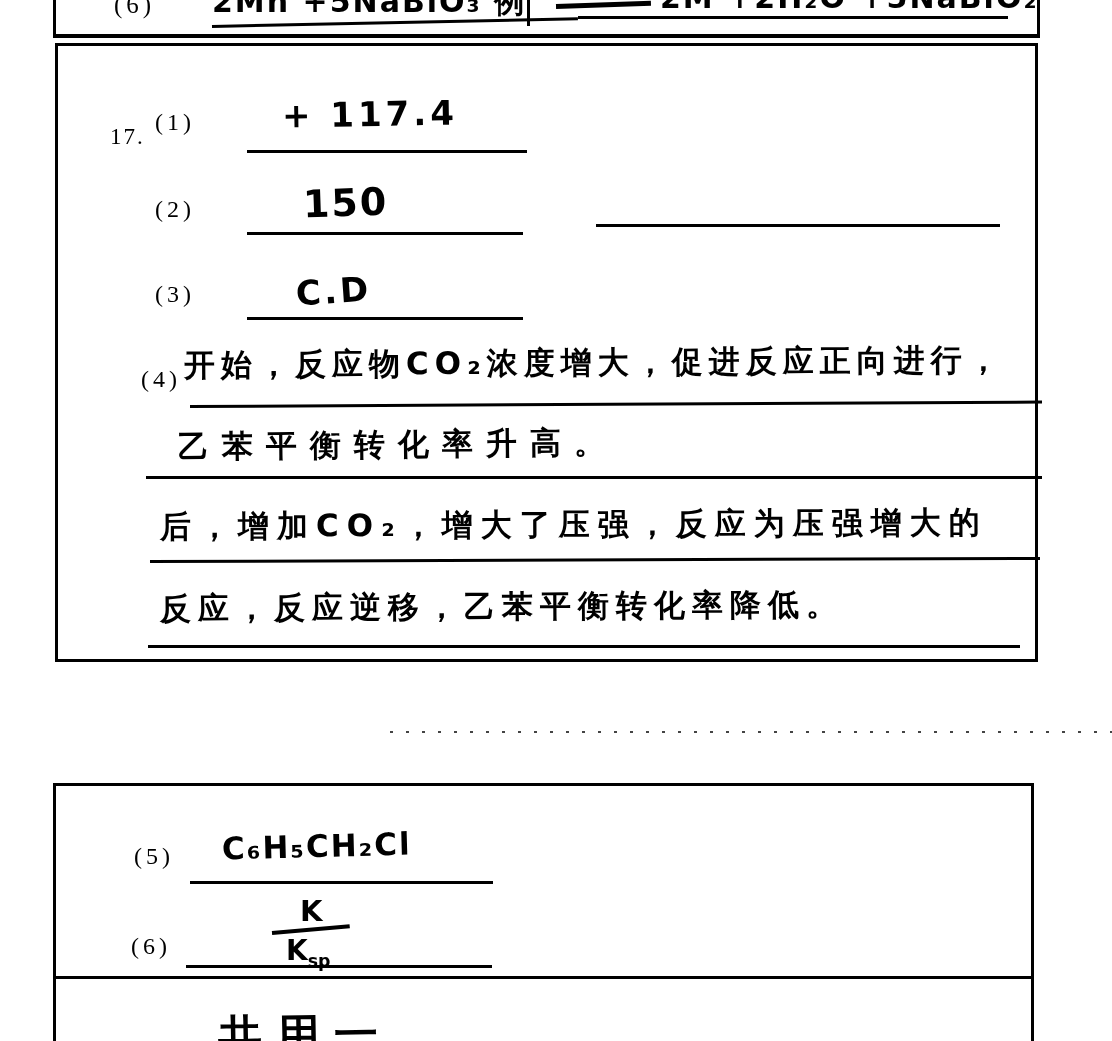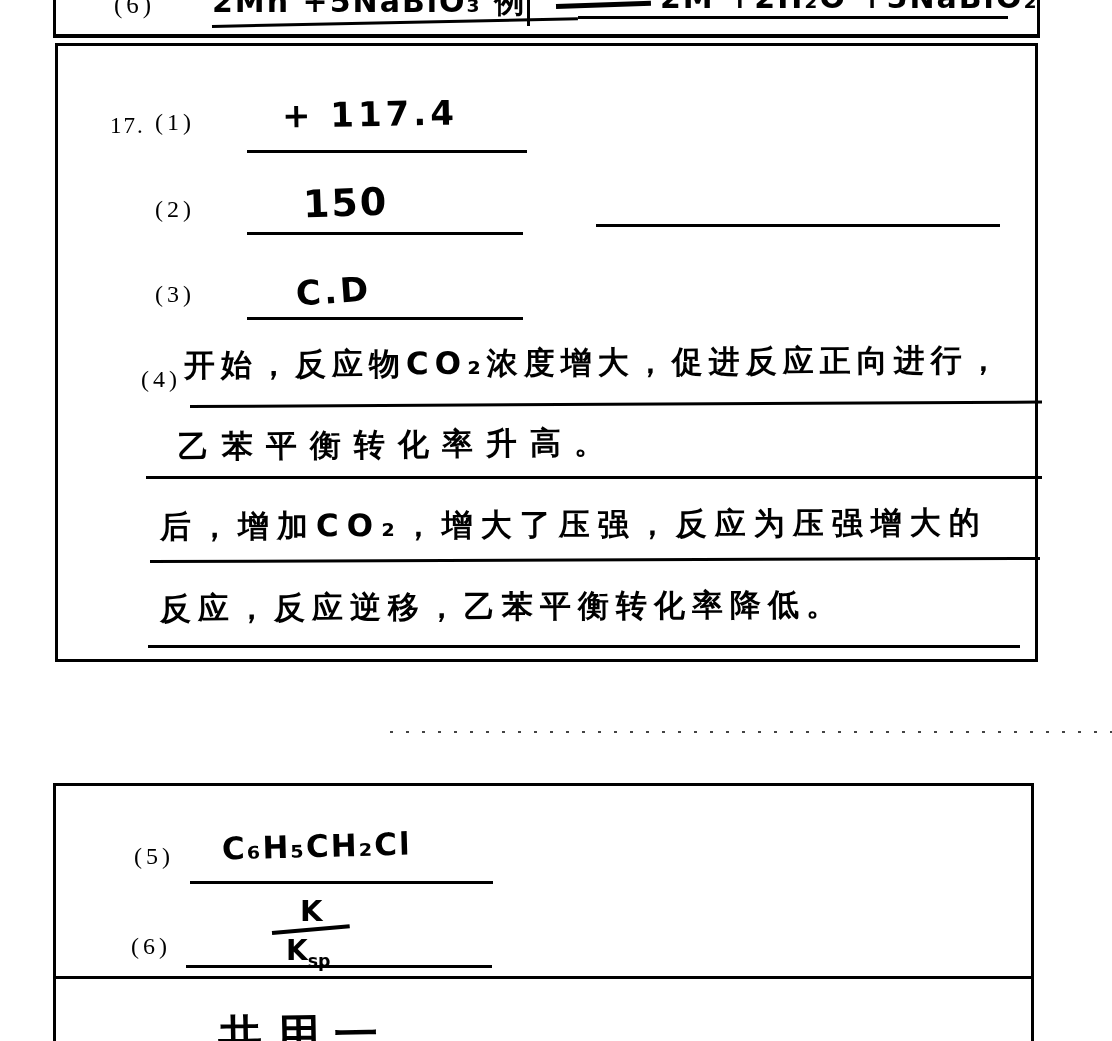--- a/index.html
+++ b/index.html
@@ -48,21 +48,21 @@
   <div class="abs hand" style="left:212px;top:-14px;font-size:30px;letter-spacing:2px;">2Mn +5NaBiO₃ 例</div>
   <div class="vline" style="left:527px;top:0;width:3px;height:26px;"></div>
   <div class="hline" style="left:556px;top:4px;width:95px;height:5px;transform:rotate(-2deg);transform-origin:left center;"></div>
   <div class="abs hand" style="left:660px;top:-18px;font-size:30px;letter-spacing:2px;">2M +2H₂O +5NaBiO₂</div>
 
   <div class="hline" style="left:212px;top:25px;width:366px;height:3px;transform:rotate(-1.2deg);transform-origin:left center;"></div>
   <div class="hline" style="left:578px;top:16px;width:430px;height:3px;"></div>
 
   <div class="box" style="left:55px;top:43px;width:983px;height:619px;"></div>
 
-  <div class="abs print" style="left:110px;top:113px;font-size:23px;letter-spacing:2px;">17.</div>
+  <div class="abs print" style="left:110px;top:124px;font-size:23px;letter-spacing:2px;">17.</div>
 
   <div class="abs print" style="left:155px;top:109px;font-size:24px;">(1)</div>
   <div class="abs hand" style="left:282px;top:97px;font-size:34px;letter-spacing:4px;transform:rotate(-1deg);">+ 117.4</div>
   <div class="hline" style="left:247px;top:150px;width:280px;height:3px;"></div>
 
   <div class="abs print" style="left:155px;top:196px;font-size:24px;">(2)</div>
   <div class="abs hand" style="left:303px;top:184px;font-size:38px;letter-spacing:2px;transform:rotate(-2deg);">150</div>
   <div class="hline" style="left:247px;top:232px;width:276px;height:3px;"></div>
   <div class="hline" style="left:596px;top:224px;width:404px;height:3px;"></div>
 

